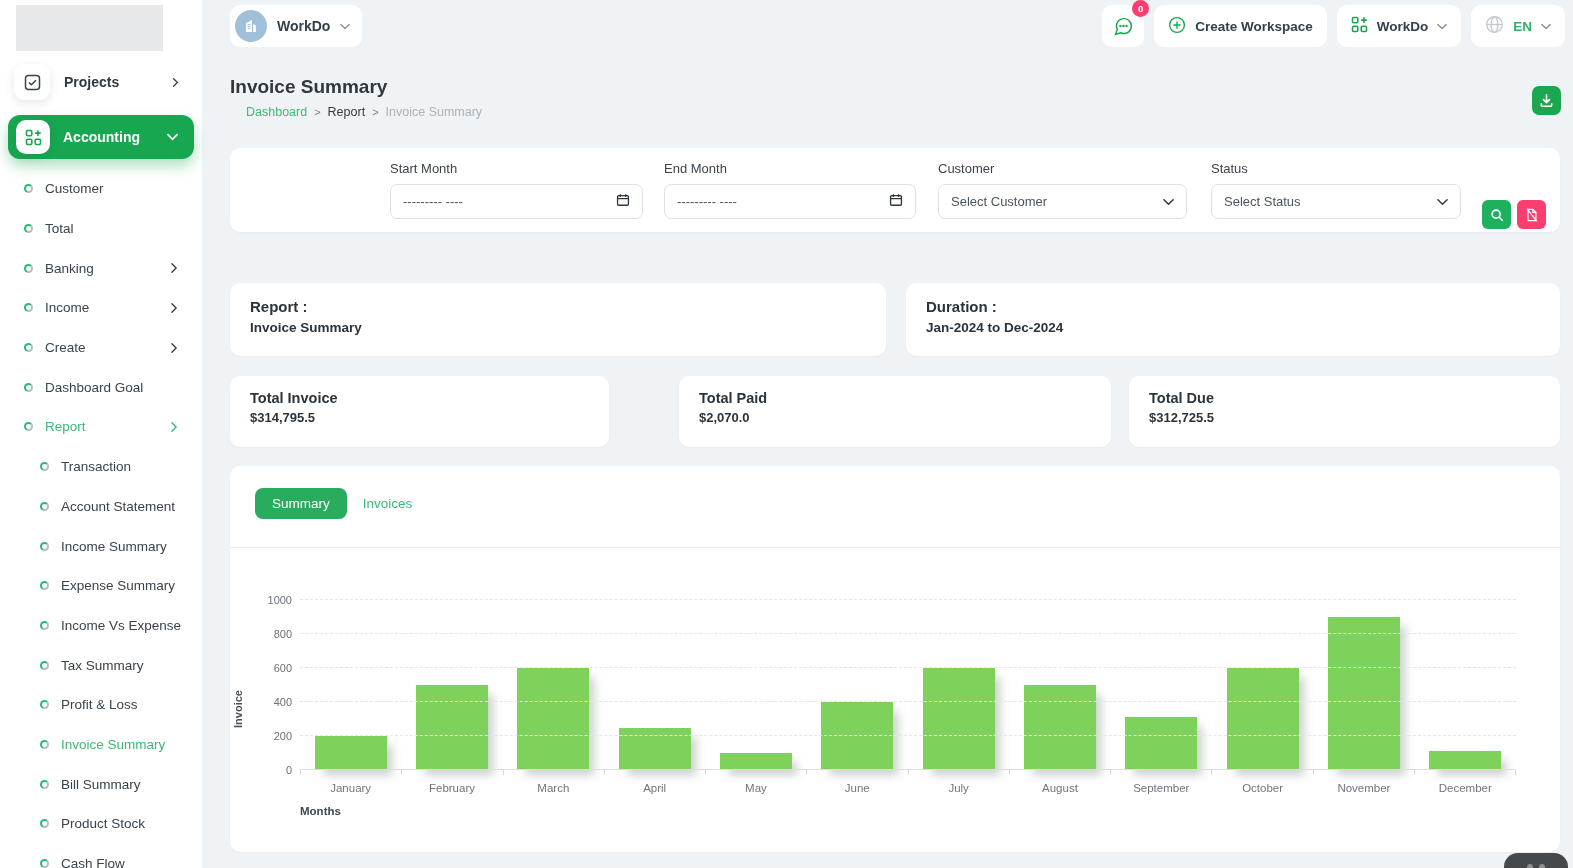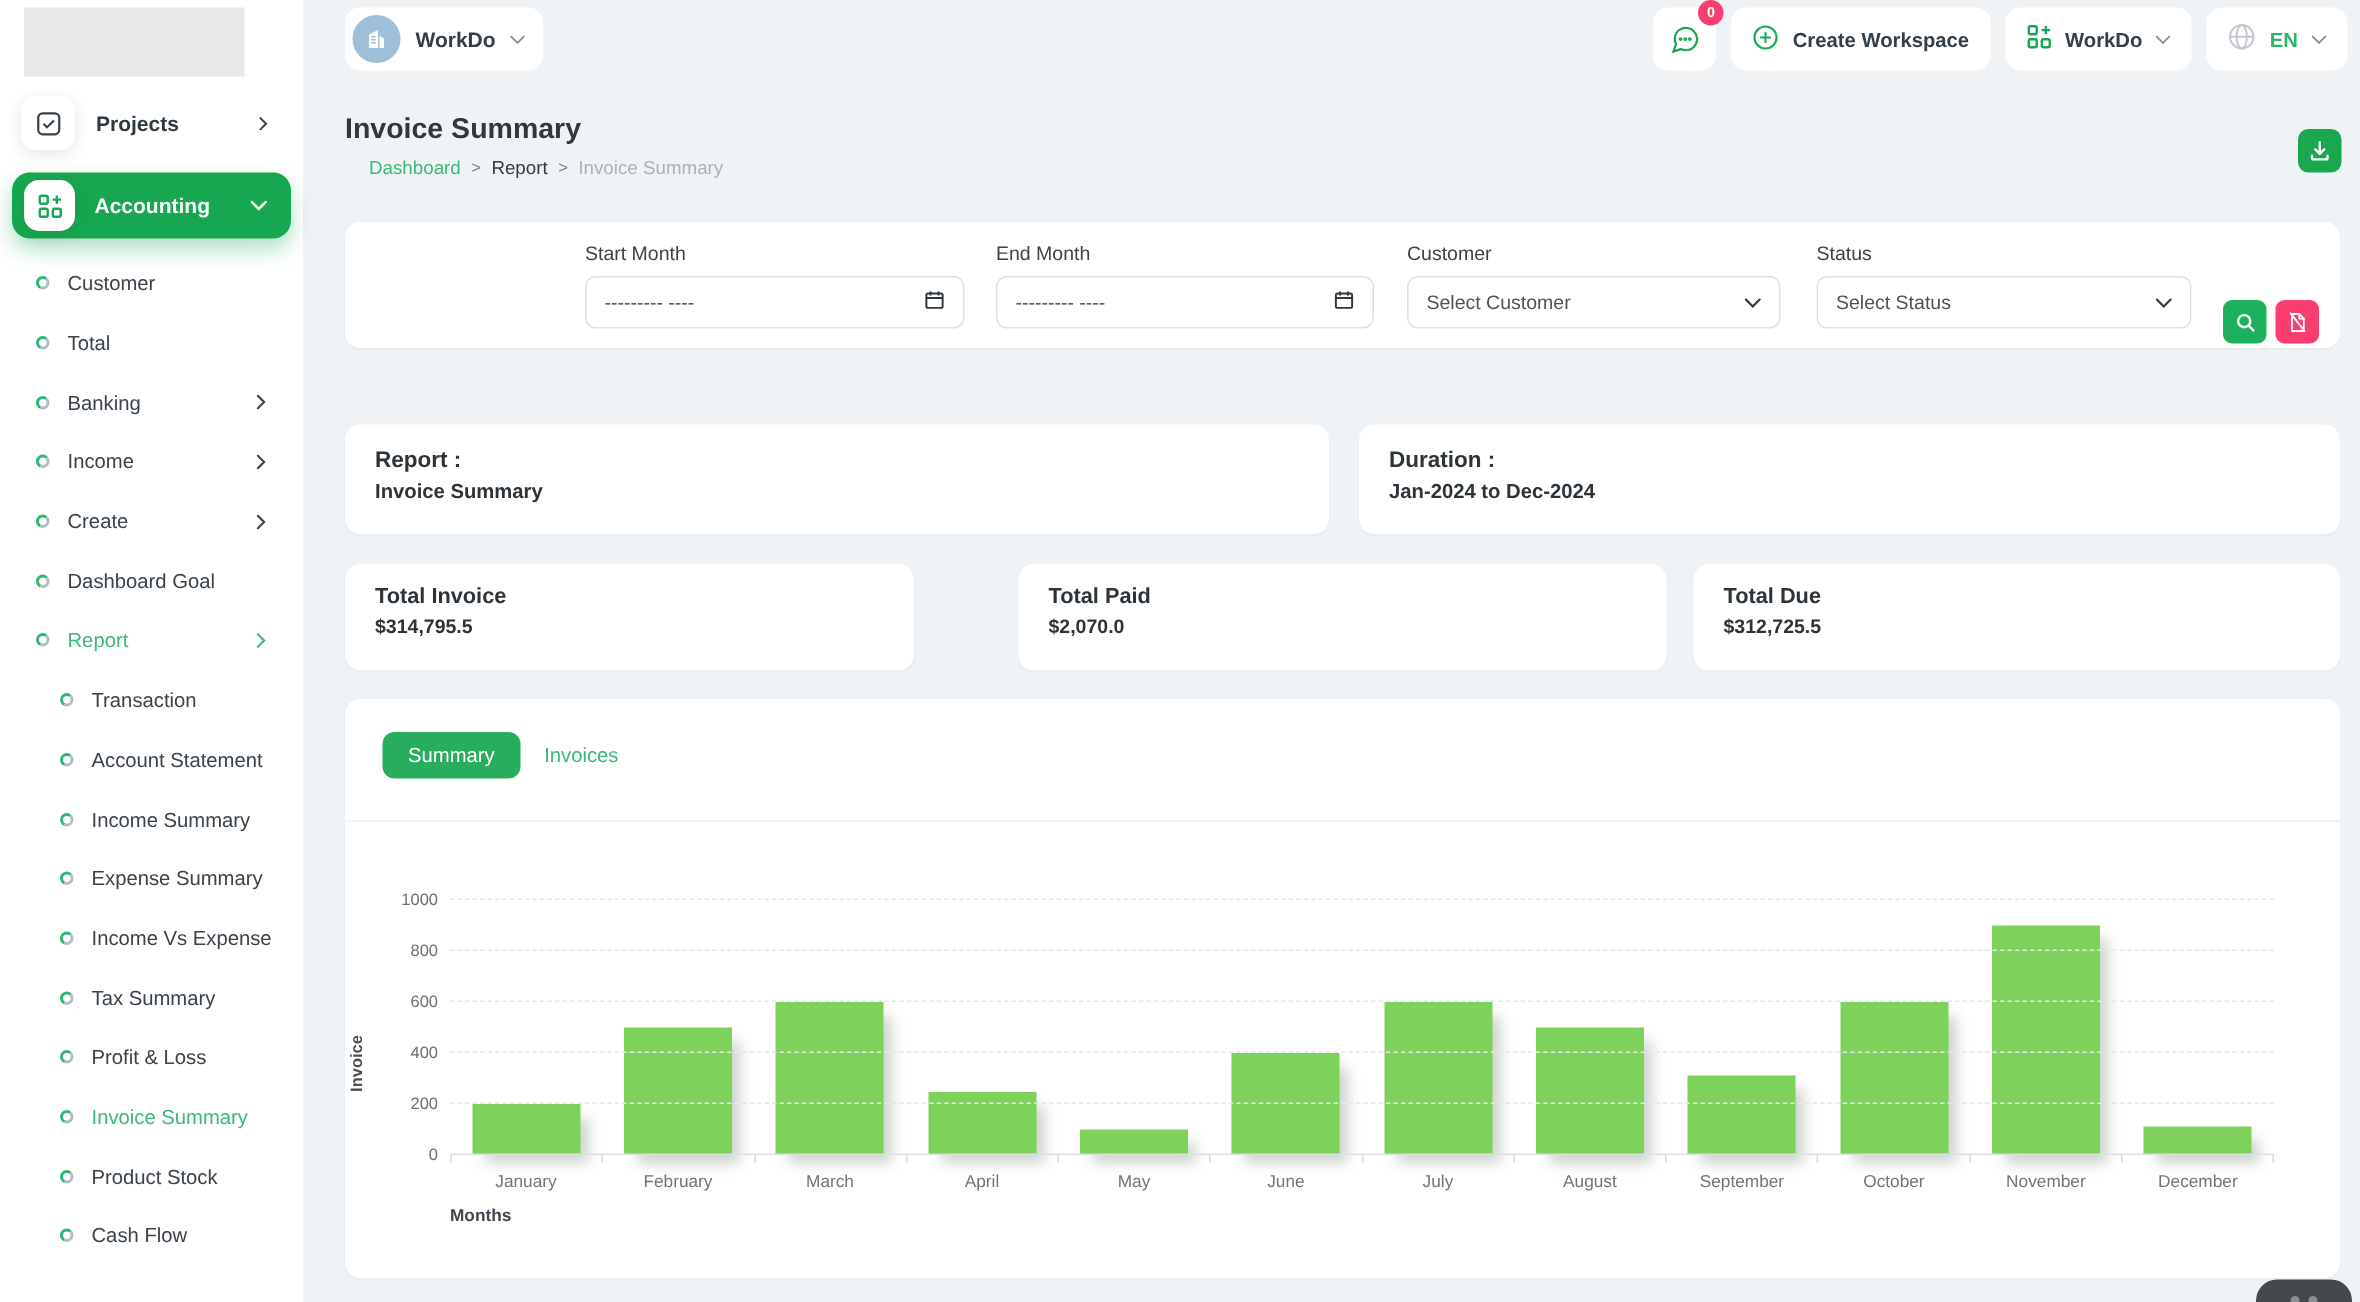--- a/index.html
+++ b/index.html
@@ -209,20 +209,24 @@
           <span class="dot"></span>
           <span class="side-label">Tax Summary</span>
         </div>
         <div class="side-item lvl2">
           <span class="dot"></span>
           <span class="side-label">Profit &amp; Loss</span>
         </div>
         <div class="side-item lvl2 active">
           <span class="dot"></span>
           <span class="side-label">Invoice Summary</span>
+        </div>
+        <div class="side-item lvl2">
+          <span class="dot"></span>
+          <span class="side-label">Bill Summary</span>
         </div>
         <div class="side-item lvl2">
           <span class="dot"></span>
           <span class="side-label">Product Stock</span>
         </div>
         <div class="side-item lvl2">
           <span class="dot"></span>
           <span class="side-label">Cash Flow</span>
         </div>
       </div>

